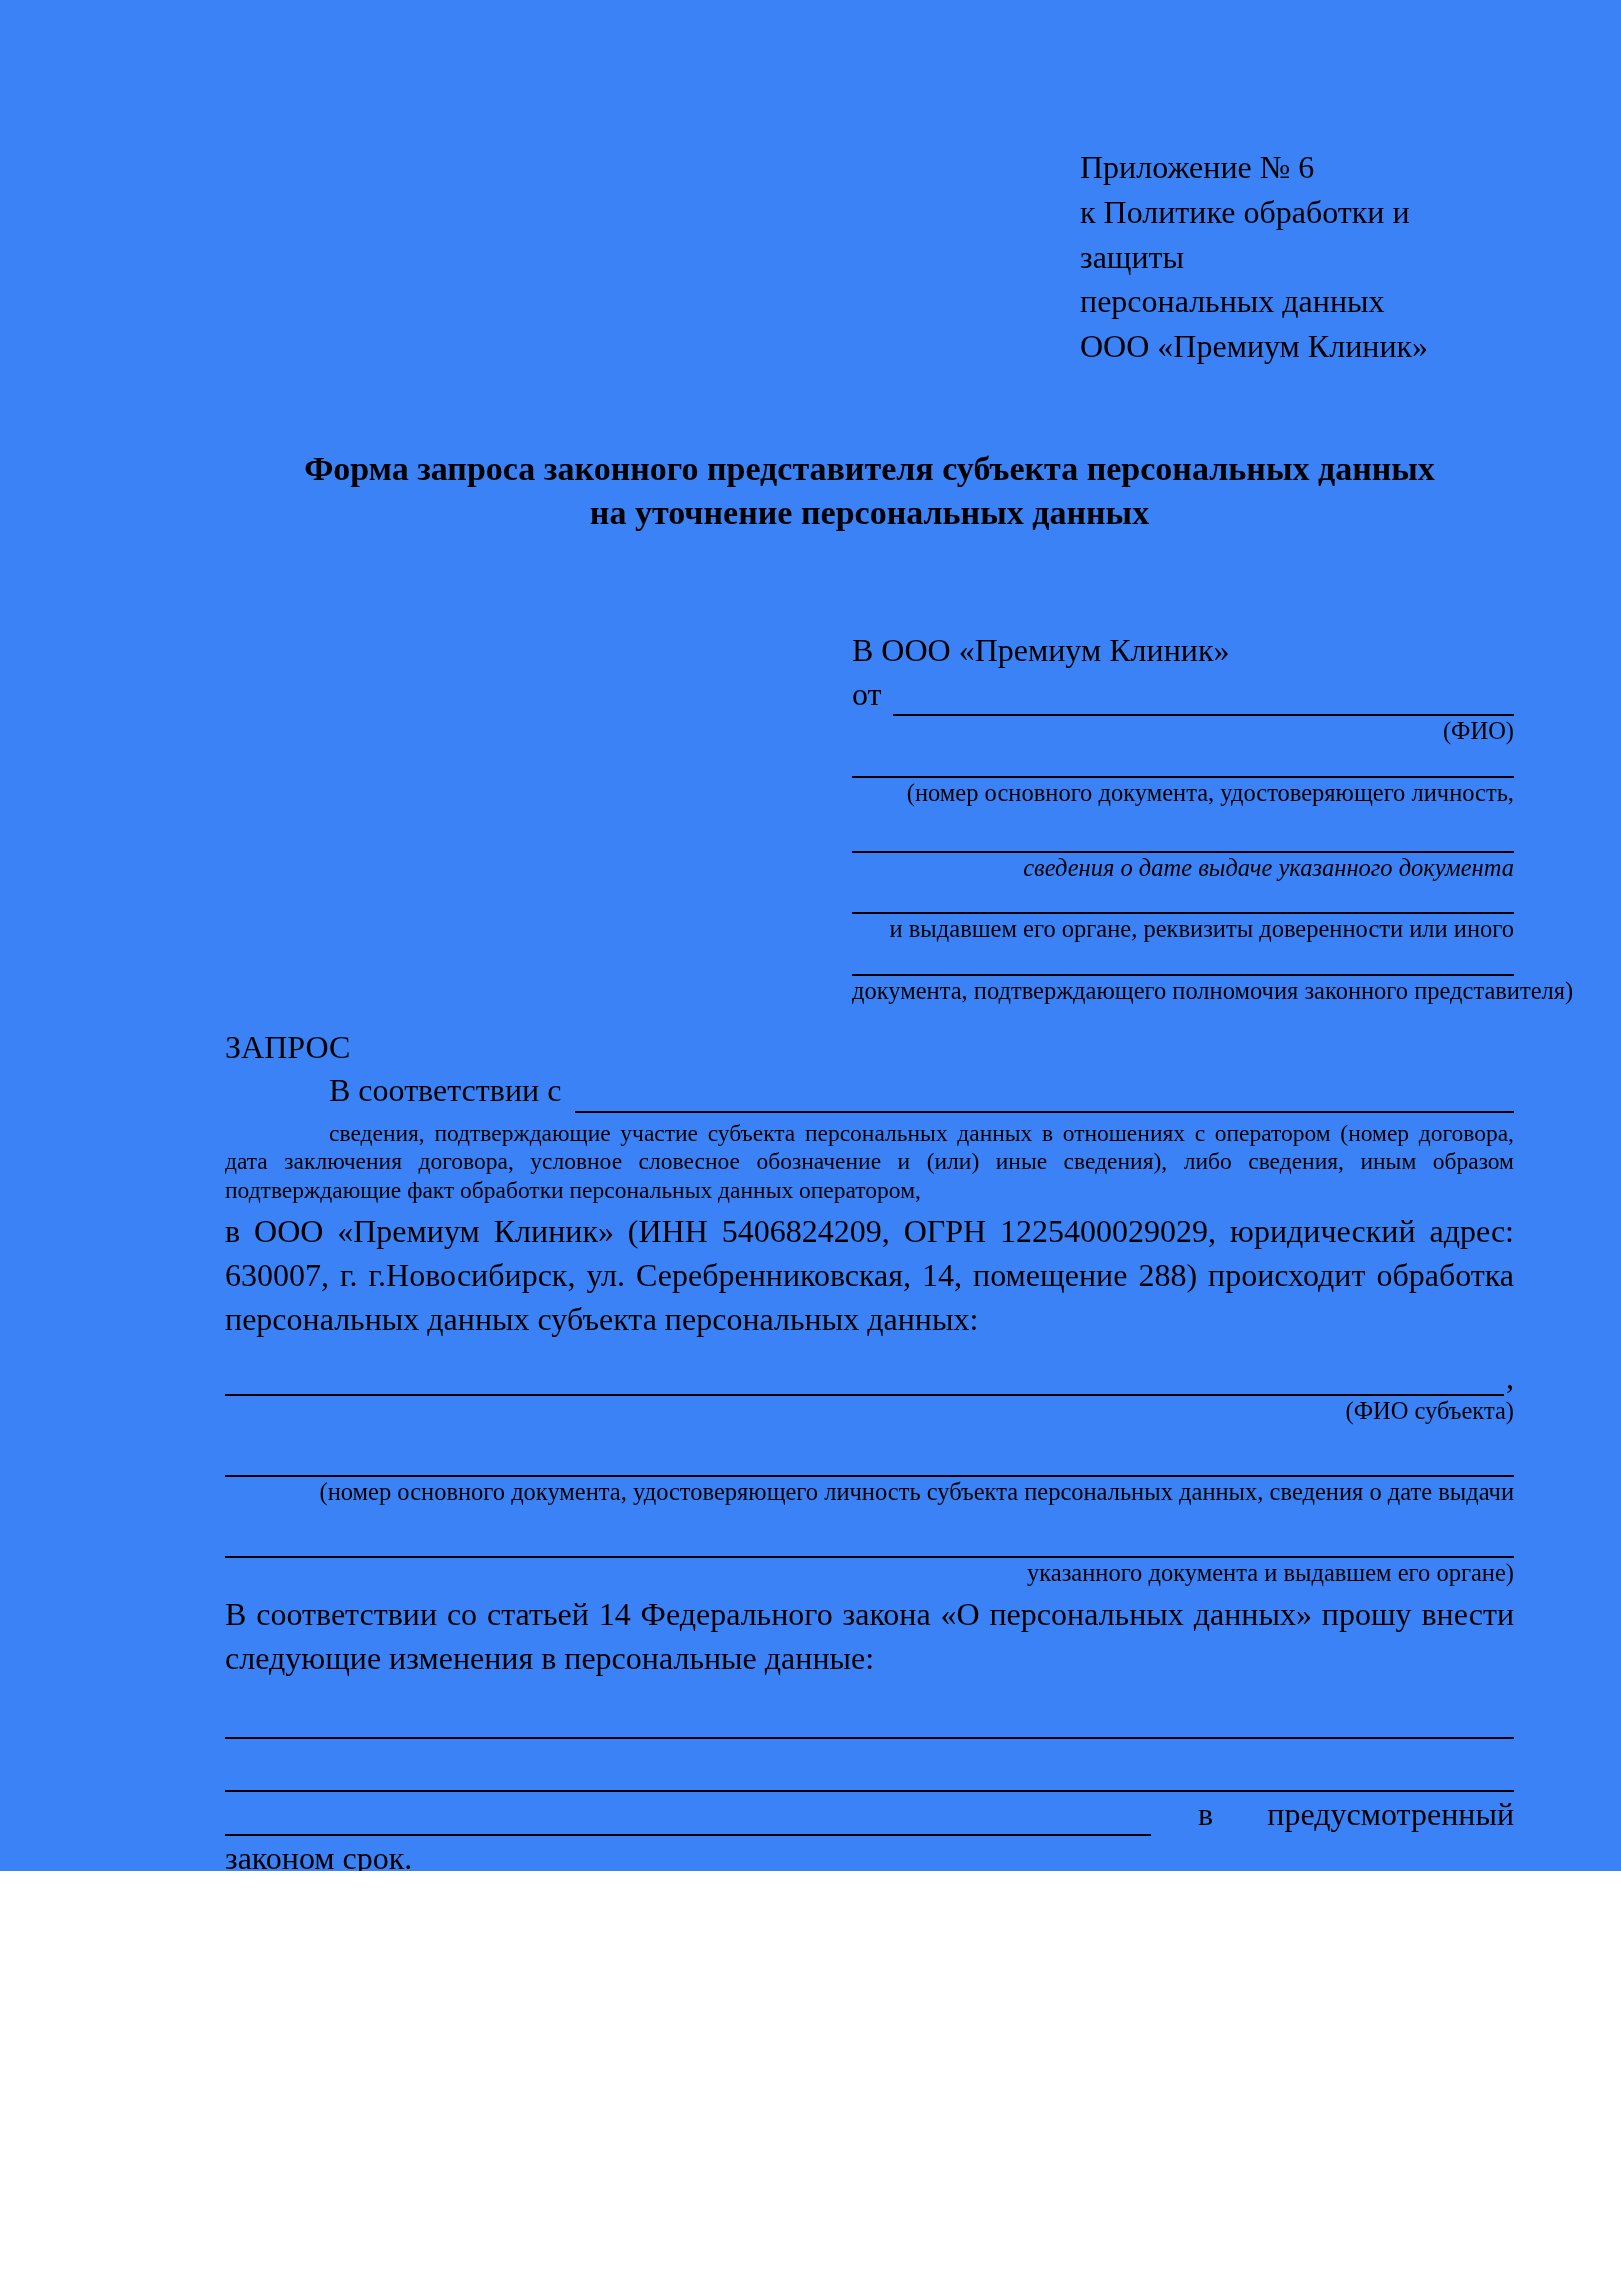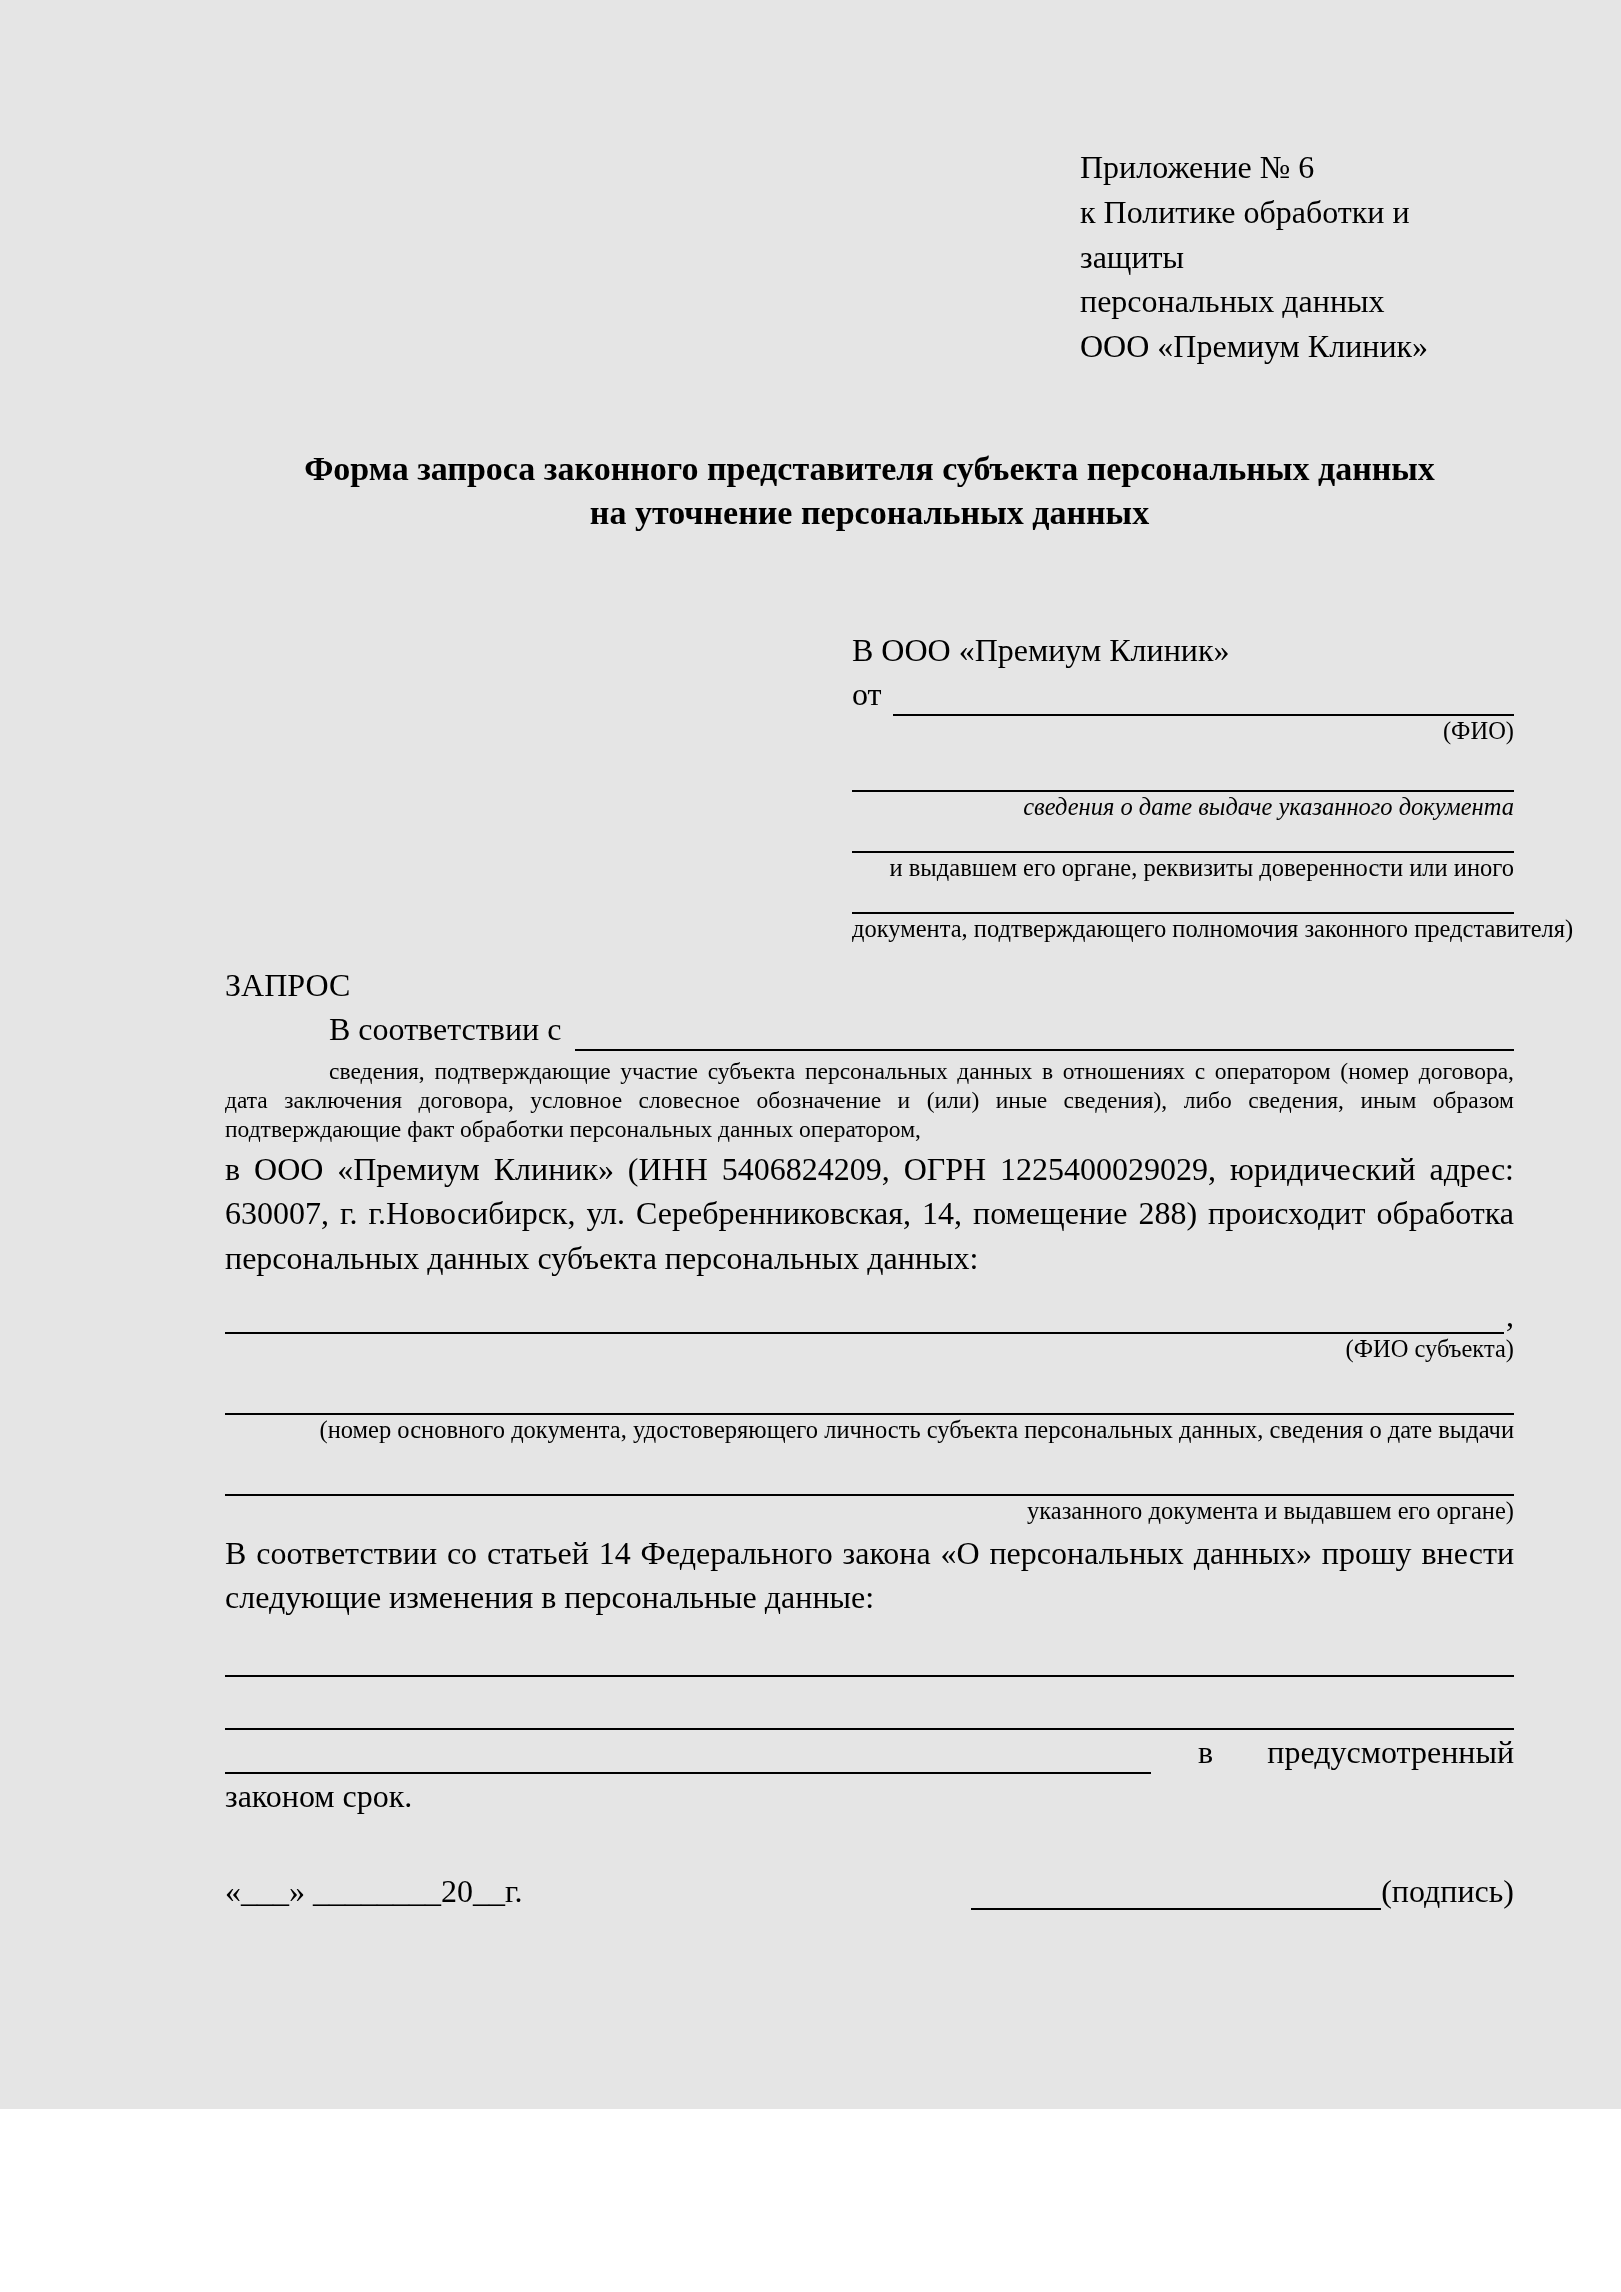--- a/index.html
+++ b/index.html
@@ -4,22 +4,22 @@
 <style>
   * { margin: 0; padding: 0; box-sizing: border-box; }
   html, body { background: #ffffff; }
   body {
     width: 1621px;
     font-family: "Liberation Serif", "DejaVu Serif", serif;
     color: #000000;
   }
   .page {
     width: 1621px;
-    height: 2109px;
-    background: #e5e5e5;
+    height: 1871px;
+    background: #3b82f6;
     padding: 145px 107px 4px 225px;
     position: relative;
     overflow: hidden;
   }
   .content { width: 1289px; }
 
   
   .apx-header {
     margin-left: 855px;
     font-size: 32px;
@@ -147,20 +147,24 @@
     </div>
 
     <div class="addressee">
       <div>В ООО «Премиум Клиник»</div>
       <div class="from-row">
         <span class="label">от</span>
         <span class="line"></span>
       </div>
       <div class="cap">(ФИО)</div>
 
+      <div class="blank-field">
+        <div class="line"></div>
+        <div class="cap">(номер основного документа, удостоверяющего личность,</div>
+      </div>
       <div class="blank-field gap">
         <div class="line"></div>
         <div class="cap">сведения о дате выдаче указанного документа</div>
       </div>
       <div class="blank-field">
         <div class="line"></div>
         <div class="cap">и выдавшем его органе, реквизиты доверенности или иного</div>
       </div>
       <div class="blank-field">
         <div class="line"></div>

